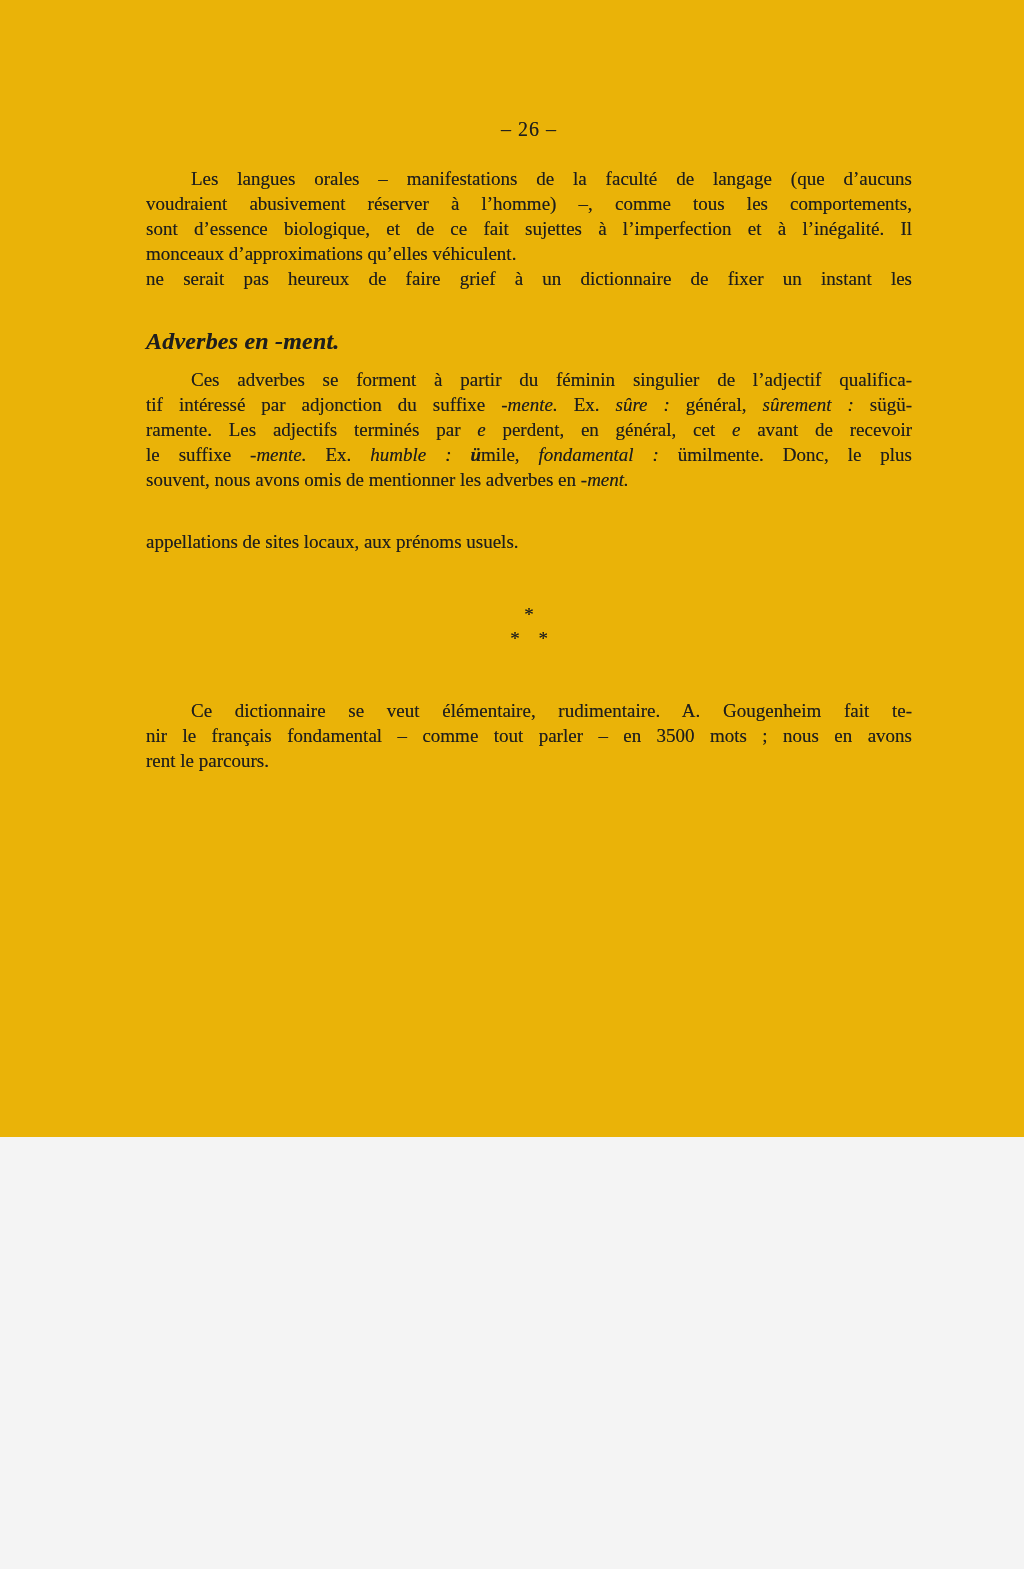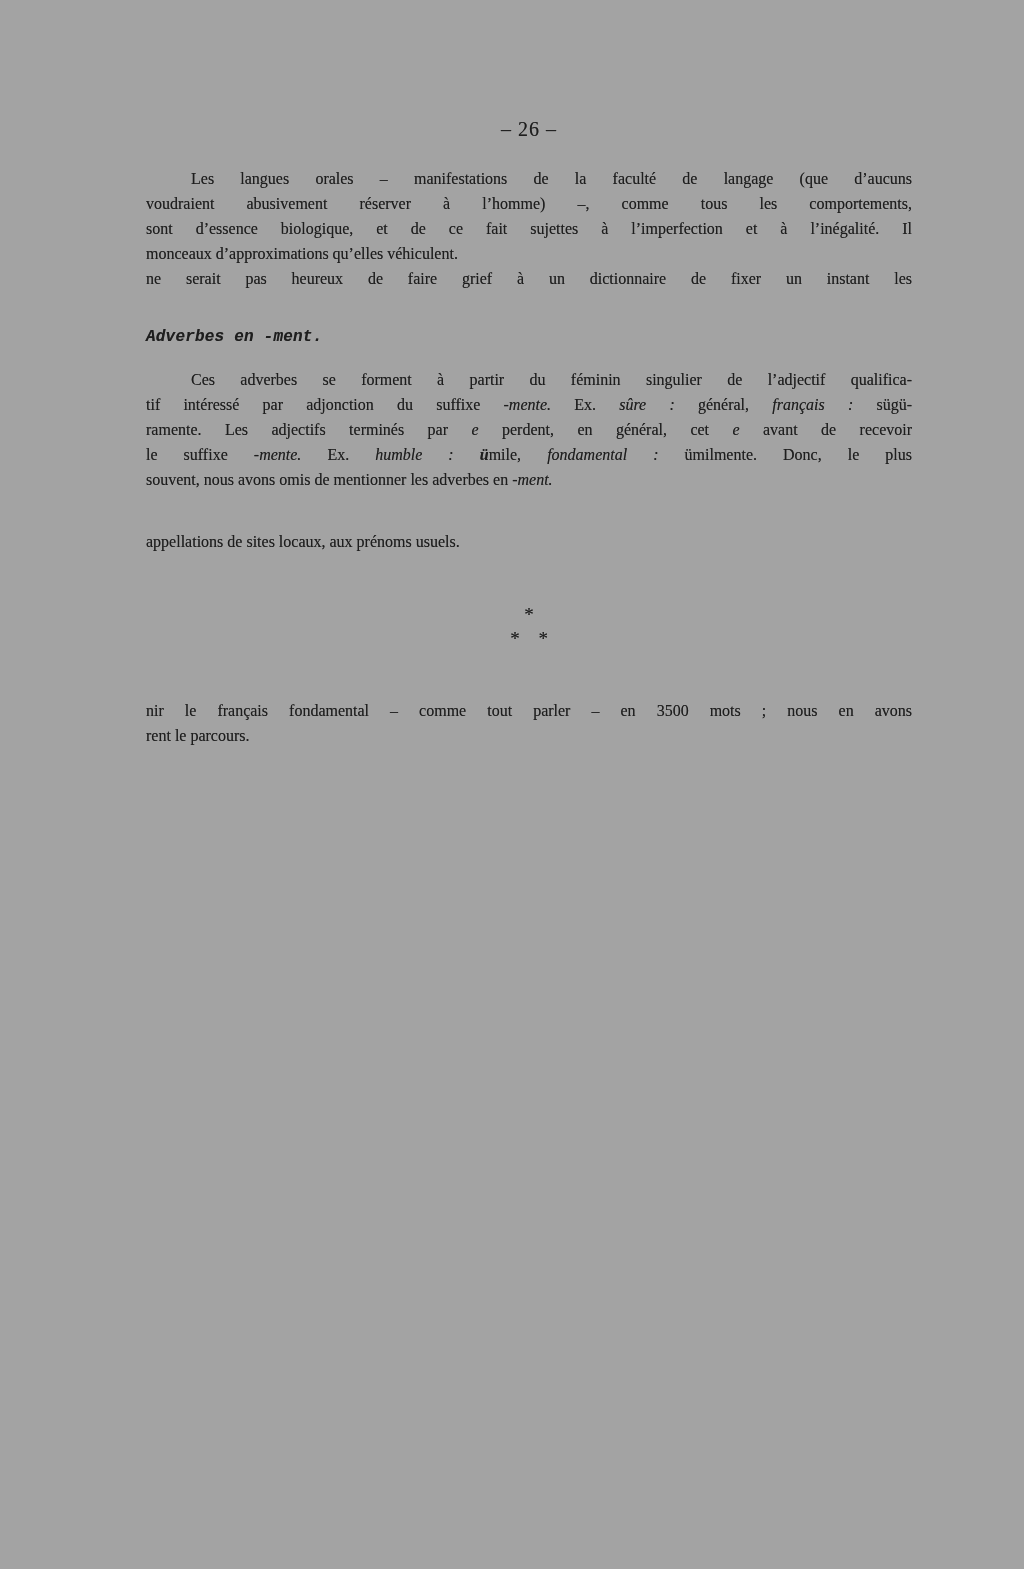--- a/index.html
+++ b/index.html
@@ -3,53 +3,52 @@
 <meta charset="utf-8">
 <style>
   html, body {
     margin: 0;
     padding: 0;
     background: #f4f4f4;
   }
   .sheet {
     position: relative;
     width: 1024px;
-    height: 1569px;
-    background: #a3a3a3;
+    height: 1137px;
+    background: #eab308;
     overflow: hidden;
     font-family: "Liberation Serif", "DejaVu Serif", serif;
     color: #1e1e1e;
     text-shadow: 0 0 0.5px rgba(25,25,25,0.55);
   }
   .textblock {
     position: absolute;
     left: 146px;
     width: 766px;
-    font-size: 16px;
+    font-size: 19px;
     line-height: 25px;
   }
   .pagenum {
     position: absolute;
     left: 146px;
     width: 766px;
     top: 118px;
     text-align: center;
     font-size: 20px;
     letter-spacing: 1px;
   }
   .heading {
     position: absolute;
     left: 146px;
     width: 766px;
     top: 328px;
-    font-size: 16px;
+    font-size: 24px;
     font-weight: bold;
     font-style: italic;
     letter-spacing: 0.2px;
-    font-family: Liberation Mono, monospace;
   }
   .para .line {
     text-align: justify;
     text-align-last: justify;
   }
   .para .line.last {
     text-align: left;
     text-align-last: left;
   }
   .para .line.indent {
@@ -84,33 +83,34 @@
       <div class="line"><span>voudraient abusivement réserver à l’homme) –, comme tous les comportements,</span></div>
       <div class="line"><span>sont d’essence biologique, et de ce fait sujettes à l’imperfection et à l’inégalité. Il</span></div>
       <div class="line last"><span>monceaux d’approximations qu’elles véhiculent.</span></div>
       <div class="line"><span>ne serait pas heureux de faire grief à un dictionnaire de fixer un instant les</span></div>
     </div>
 
   <div class="heading">Adverbes en -ment.</div>
 
   <div class="textblock para" id="para-adverbes">
       <div class="line indent"><span>Ces adverbes se forment à partir du féminin singulier de l’adjectif qualifica-</span></div>
-      <div class="line"><span>tif intéressé par adjonction du suffixe </span><span class="italic">-mente.</span><span> Ex. </span><span class="italic">sûre :</span><span> général, </span><span class="italic">français :</span><span> sügü-</span></div>
+      <div class="line"><span>tif intéressé par adjonction du suffixe </span><span class="italic">-mente.</span><span> Ex. </span><span class="italic">sûre :</span><span> général, </span><span class="italic">sûrement :</span><span> sügü-</span></div>
       <div class="line"><span>ramente. Les adjectifs terminés par </span><span class="italic">e</span><span> perdent, en général, cet </span><span class="italic">e</span><span> avant de recevoir</span></div>
       <div class="line"><span>le suffixe </span><span class="italic">-mente.</span><span> Ex. </span><span class="italic">humble :</span><span> </span><span class="bolditalic">ü</span><span>mile, </span><span class="italic">fondamental :</span><span> ümilmente. Donc, le plus</span></div>
       <div class="line last"><span>souvent, nous avons omis de mentionner les adverbes en </span><span class="italic">-ment.</span></div>
     </div>
 
   <div class="textblock para" id="para-noms">
       <div class="line last"><span>appellations de sites locaux, aux prénoms usuels.</span></div>
     </div>
 
   <div class="separator" id="separator">
     <div class="row1">*</div>
     <div class="row2">* *</div>
   </div>
 
   <div class="textblock para" id="para-dico">
+      <div class="line indent"><span>Ce dictionnaire se veut élémentaire, rudimentaire. A. Gougenheim fait te-</span></div>
       <div class="line"><span>nir le français fondamental – comme tout parler – en 3500 mots ; nous en avons</span></div>
       <div class="line last"><span>rent le parcours.</span></div>
     </div>
 
 </div>
 
 </body></html>

